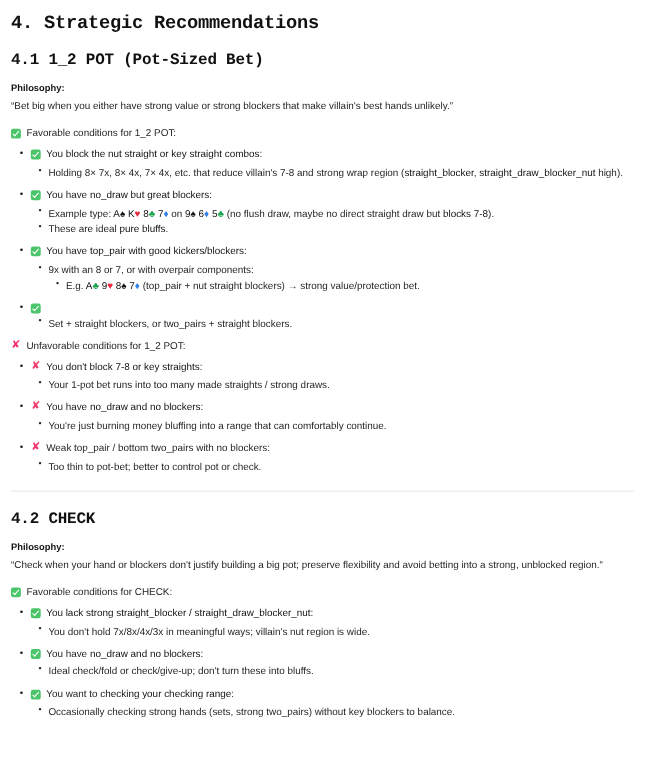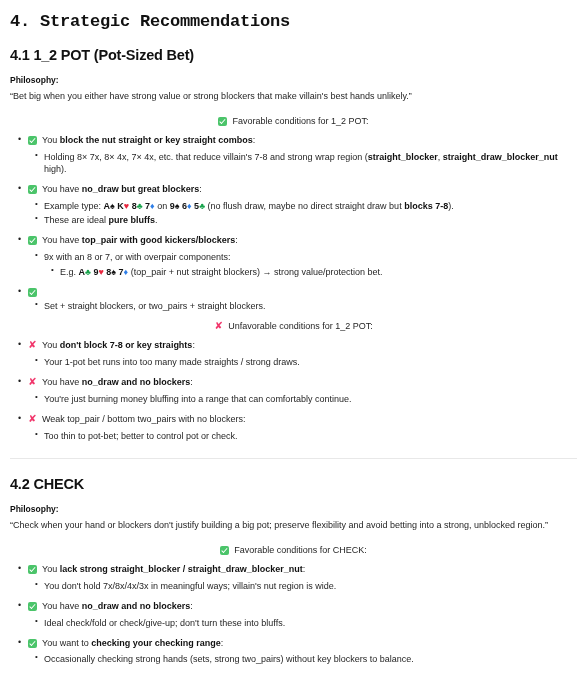--- a/index.html
+++ b/index.html
@@ -27,41 +27,41 @@
     margin: 4px 0 16px 0;
     color: #111111;
     font-family: Liberation Mono, monospace;
   }
   h2.sub-title {
     font-size: 14.5px;
     font-weight: bold;
     letter-spacing: -0.2px;
     margin: 0 0 12px 0;
     color: #111111;
+    font-family: Liberation Mono, monospace;
   }
   .philosophy-label {
     font-size: 8.5px;
     font-weight: bold;
     margin: 0 0 6px 0;
     color: #111111;
   }
   .philosophy-quote {
     font-size: 9px;
     margin: 0 0 14px 0;
     color: #1f1f1f;
     line-height: 1.25;
   }
   .cond-header {
     font-size: 9px;
     margin: 0 0 9px 0;
     display: flex;
     align-items: flex-start;
     gap: 5px;
     color: #1f1f1f;
-    justify-content: center;
   }
   ul.lvl1 {
     list-style: none;
     margin: 0 0 0 0;
     padding: 0 0 0 18px;
   }
   ul.lvl1 > li.item {
     margin: 0 0 9px 0;
   }
   ul.lvl1 > li.item:last-child { margin-bottom: 9px; }
@@ -114,21 +114,21 @@
     line-height: 1.35;
   }
   ul.lvl3 > li::before {
     content: "\2022";
     position: absolute;
     left: -9px;
     top: -1px;
     font-size: 8px;
     color: #1f1f1f;
   }
-  b, strong { font-weight: bold; color: #111111; }
+  b, strong { font-weight: normal; color: #111111; }
   .check-icon {
     display: inline-block;
     width: 9px;
     height: 9px;
     min-width: 9px;
     border-radius: 2px;
     background: #4bc46a;
     position: relative;
     top: 1px;
   }

